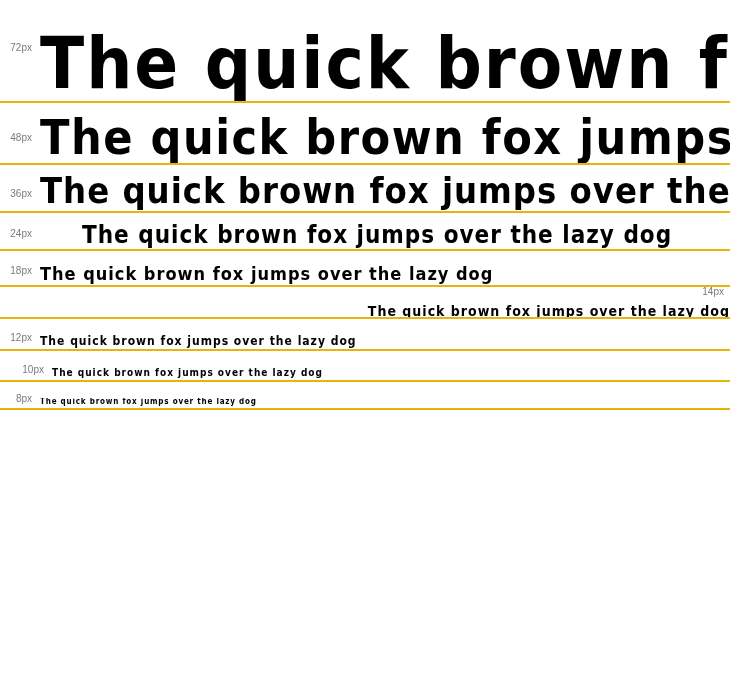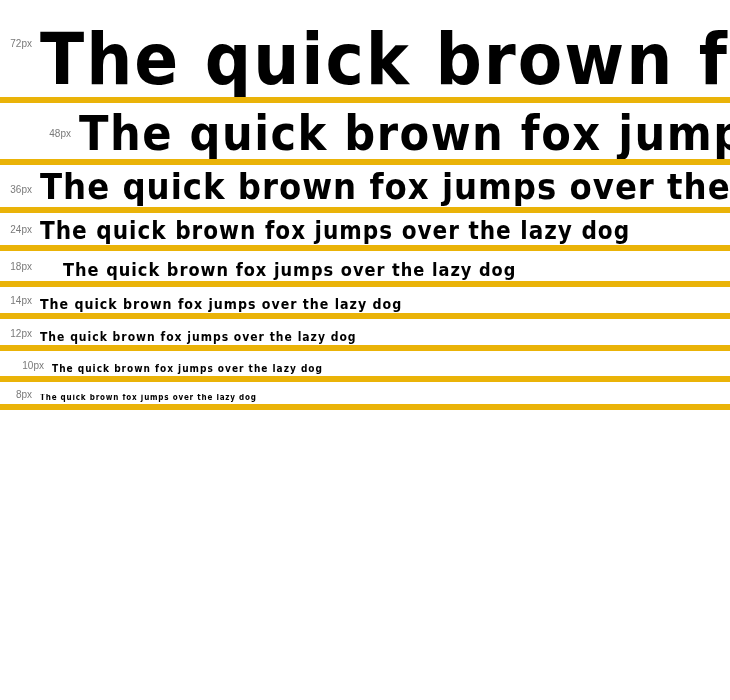--- a/index.html
+++ b/index.html
@@ -12,21 +12,21 @@
     height: 700px;
     font-family: "Liberation Sans", sans-serif;
     overflow: hidden;
   }
   .specimen-list {
     width: 730px;
   }
   .specimen-row {
     display: flex;
     align-items: flex-end;
-    border-bottom: 6px solid #eab308;
+    border-bottom: 2px solid #eab308;
     box-sizing: border-box;
     overflow: hidden;
     white-space: nowrap;
   }
   .size-label {
     width: 38px;
     min-width: 38px;
     padding-right: 6px;
     text-align: right;
     box-sizing: border-box;
@@ -49,35 +49,35 @@
     padding-left: 2px;
     padding-bottom: 2px;
   }
   
   .r0 { height: 103px; }
   .r0 .sample { font-size: 72px; letter-spacing: 2px; }
   .r1 { height: 62px; }
   .r1 .sample { font-size: 48px; letter-spacing: 1.5px; }
   .r2 { height: 48px; }
   .r2 .sample { font-size: 36px; letter-spacing: 1px; }
-  .r3 { height: 38px; }
+  .r3 { height: 38px; gap: 42px; }
   .r3 .sample { font-size: 24px; letter-spacing: 1px; }
-  .r4 { height: 36px; gap: 23px; }
+  .r4 { height: 36px; }
   .r4 .sample { font-size: 18px; letter-spacing: 1px; }
-  .r5 { height: 32px; }
+  .r5 { height: 32px; flex-direction: column; }
   .r5 .sample { font-size: 14px; letter-spacing: 1px; }
   .r6 { height: 32px; justify-content: space-between; }
   .r6 .sample { font-size: 12px; letter-spacing: 1px; }
   .r7 { height: 31px; padding-left: 12px; }
   .r7 .sample { font-size: 10px; letter-spacing: 1px; }
   .r8 { height: 28px; }
   .r8 .sample { font-size: 8px; letter-spacing: 0.8px; }
 
   .r0 .size-label { padding-bottom: 48px; }
-  .r1 .size-label { padding-bottom: 20px; margin-left: 39px; }
+  .r1 .size-label { padding-bottom: 20px; }
   .r2 .size-label { padding-bottom: 12px; text-align: right; }
   .r3 .size-label { padding-bottom: 10px; }
   .r4 .size-label { padding-bottom: 9px; }
   .r5 .size-label { padding-bottom: 7px; }
   .r6 .size-label { padding-bottom: 6px; }
   .r7 .size-label { padding-bottom: 5px; }
   .r8 .size-label { padding-bottom: 4px; }
 
   .filler {
     background: #ffffff;

